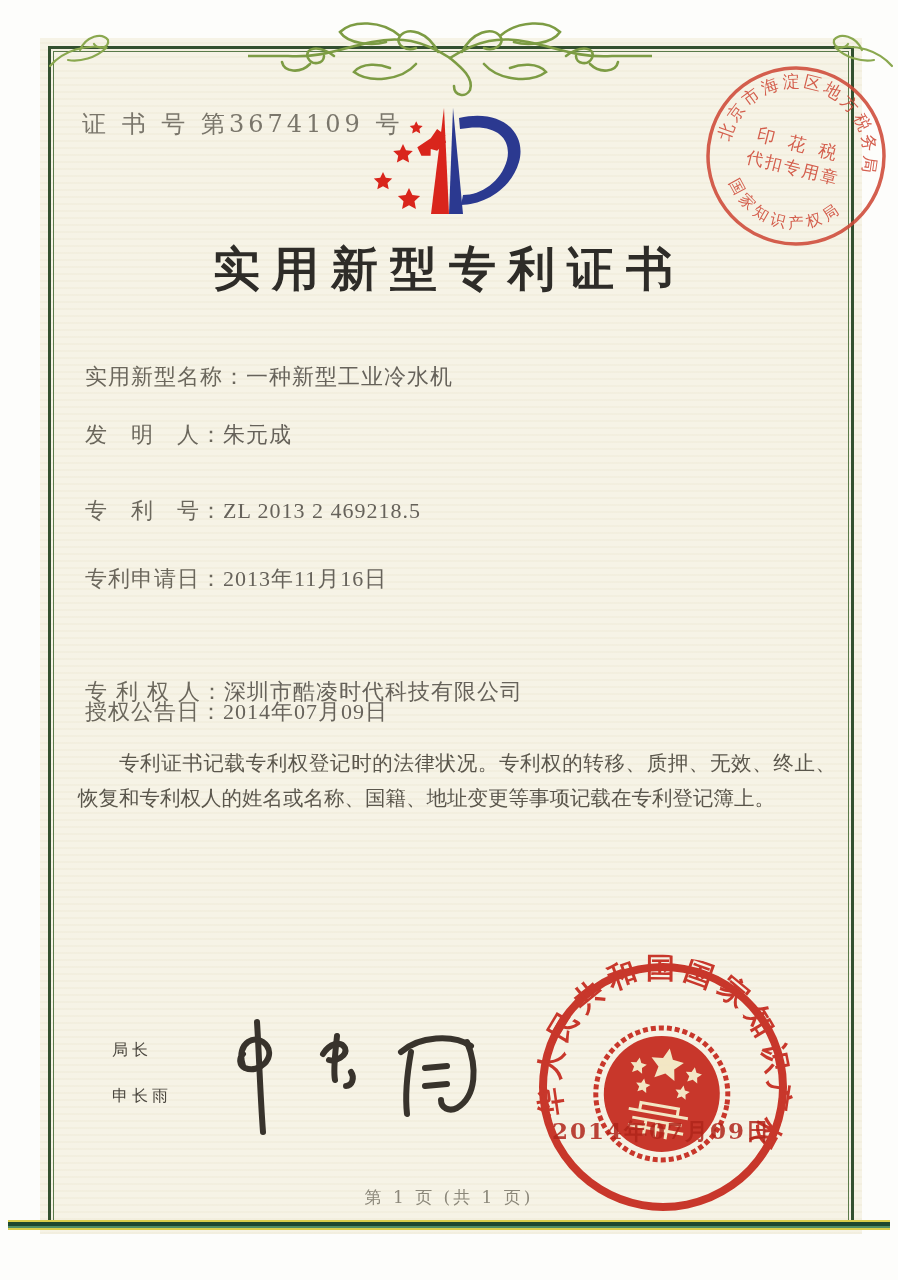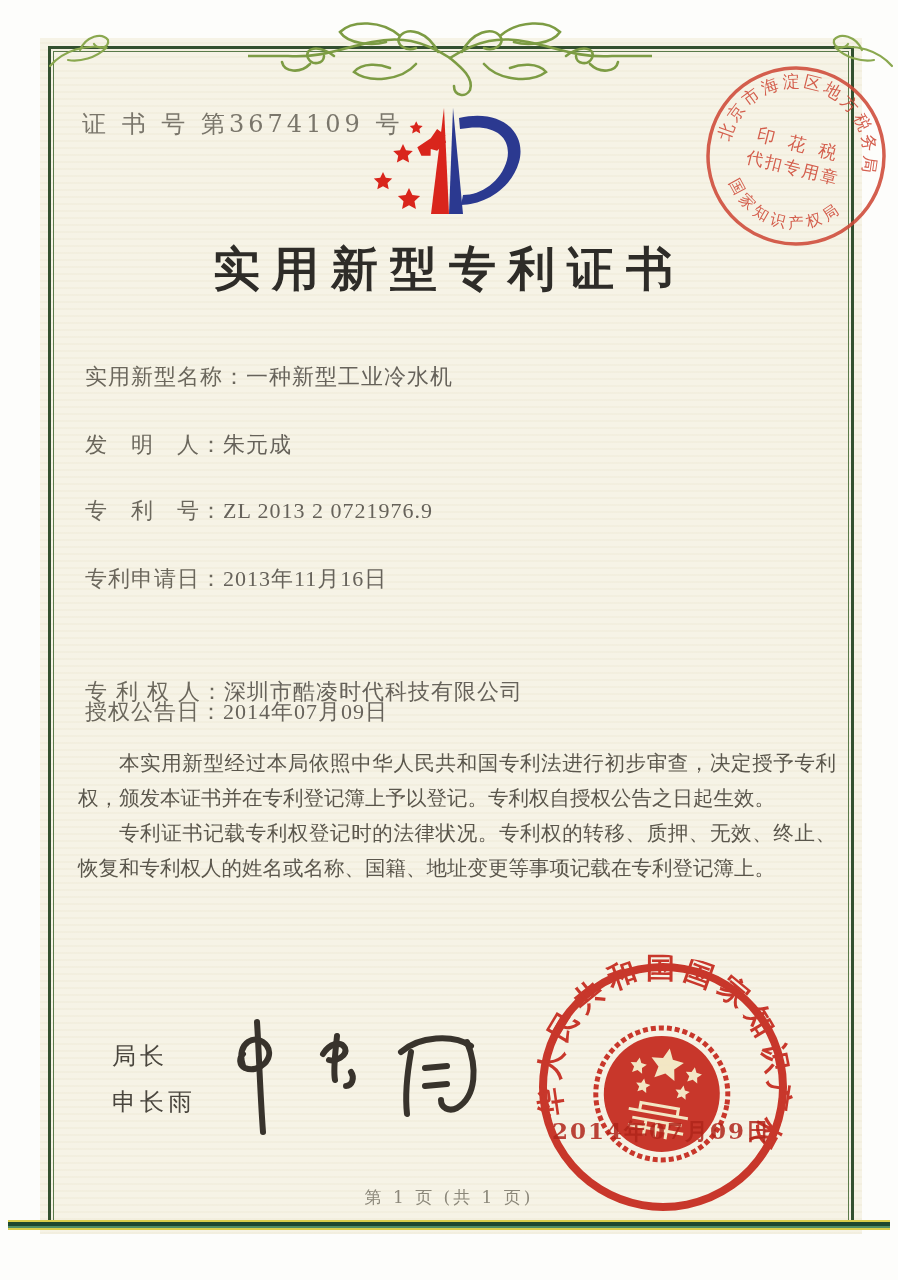--- a/index.html
+++ b/index.html
@@ -31,27 +31,27 @@
     font-size:24px;letter-spacing:4px;color:#7a766b;
   }
   .logo{position:absolute;left:355px;top:92px;width:190px;height:138px;}
   .title{
     position:absolute;left:0;top:238px;width:898px;text-align:center;
     font-size:47px;font-weight:bold;color:#2e2c28;letter-spacing:12px;
   }
   .fields{position:absolute;left:85px;top:0;width:700px;}
   .field-row{position:absolute;left:0;white-space:nowrap;font-size:22px;color:#6b675c;letter-spacing:1px;}
   .field-row .val{color:#66625a;font-family:Liberation Serif, serif;}
-  .f0{top:362px;} .f1{top:430px;} .f2{top:496px;} .f3{top:564px;} .f4{top:630px;margin-top:47px;} .f5{top:697px;}
+  .f0{top:362px;} .f1{top:420px;} .f2{top:496px;} .f3{top:564px;} .f4{top:630px;margin-top:47px;} .f5{top:697px;}
   .body-text{
     position:absolute;left:78px;top:746px;width:758px;
     font-size:20.5px;line-height:35px;color:#5a564c;text-align:justify;
   }
   .body-text p{margin:0;text-indent:2em;}
-  .signer{position:absolute;left:112px;color:#4a463e;font-size:24px;letter-spacing:4px;}
+  .signer{position:absolute;left:112px;color:#4a463e;font-size:16px;letter-spacing:4px;}
   .signer-title{top:1040px;}
   .signer-name{top:1086px;}
   .signature-svg{position:absolute;left:205px;top:1008px;}
   .office-seal{position:absolute;left:532px;top:956px;width:262px;height:262px;transform:rotate(10deg);opacity:0.92;}
   .tax-seal{position:absolute;left:700px;top:60px;width:192px;height:192px;transform:rotate(14deg);opacity:0.88;}
   .date-stamp{
     position:absolute;left:552px;top:1116px;
     font-size:23px;color:#b0251a;letter-spacing:2px;font-weight:bold;opacity:0.85;
     white-space:nowrap;
   }
@@ -136,28 +136,27 @@
   </text>
   <text x="96" y="90" text-anchor="middle" font-size="18" letter-spacing="4" fill="#cf4a38" font-family="'DejaVu Serif','Liberation Serif',serif">印 花 税</text>
   <text x="96" y="114" text-anchor="middle" font-size="17" letter-spacing="2" fill="#cf4a38" font-family="'DejaVu Serif','Liberation Serif',serif">代扣专用章</text>
 </svg>
 
 <div class="title">实用新型专利证书</div>
 
 <div class="fields">
   <div class="field-row f0"><span class="lbl">实用新型名称：</span><span class="val">一种新型工业冷水机</span></div>
   <div class="field-row f1"><span class="lbl">发　明　人：</span><span class="val">朱元成</span></div>
-  <div class="field-row f2"><span class="lbl">专　利　号：</span><span class="val">ZL 2013 2 0721976.9</span></div>
+  <div class="field-row f2"><span class="lbl">专　利　号：</span><span class="val">ZL 2013 2 469218.5</span></div>
   <div class="field-row f3"><span class="lbl">专利申请日：</span><span class="val">2013年11月16日</span></div>
   <div class="field-row f4"><span class="lbl">专 利 权 人：</span><span class="val">深圳市酷凌时代科技有限公司</span></div>
   <div class="field-row f5"><span class="lbl">授权公告日：</span><span class="val">2014年07月09日</span></div>
 </div>
 
 <div class="body-text">
-  <p>本实用新型经过本局依照中华人民共和国专利法进行初步审查，决定授予专利权，颁发本证书并在专利登记簿上予以登记。专利权自授权公告之日起生效。</p>
   <p>专利证书记载专利权登记时的法律状况。专利权的转移、质押、无效、终止、恢复和专利权人的姓名或名称、国籍、地址变更等事项记载在专利登记簿上。</p>
 </div>
 
 <div class="signer signer-title">局长</div>
 <div class="signer signer-name">申长雨</div>
 
 <svg class="signature-svg" width="290" height="130" viewBox="0 0 290 130">
   <g stroke="#38332c" stroke-width="6" fill="none" stroke-linecap="round" stroke-linejoin="round">
     <path d="M38,58 C30,34 52,24 62,38 C70,50 54,66 40,60 C34,57 34,50 38,46"></path>
     <path d="M52,14 C54,44 55,84 58,124"></path>

